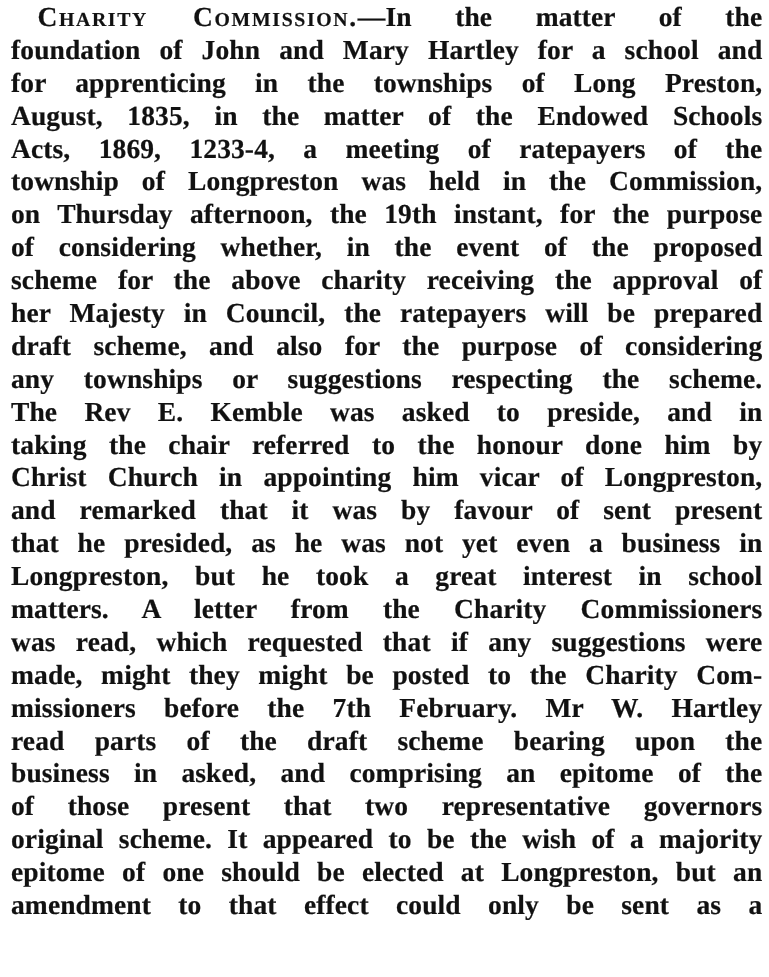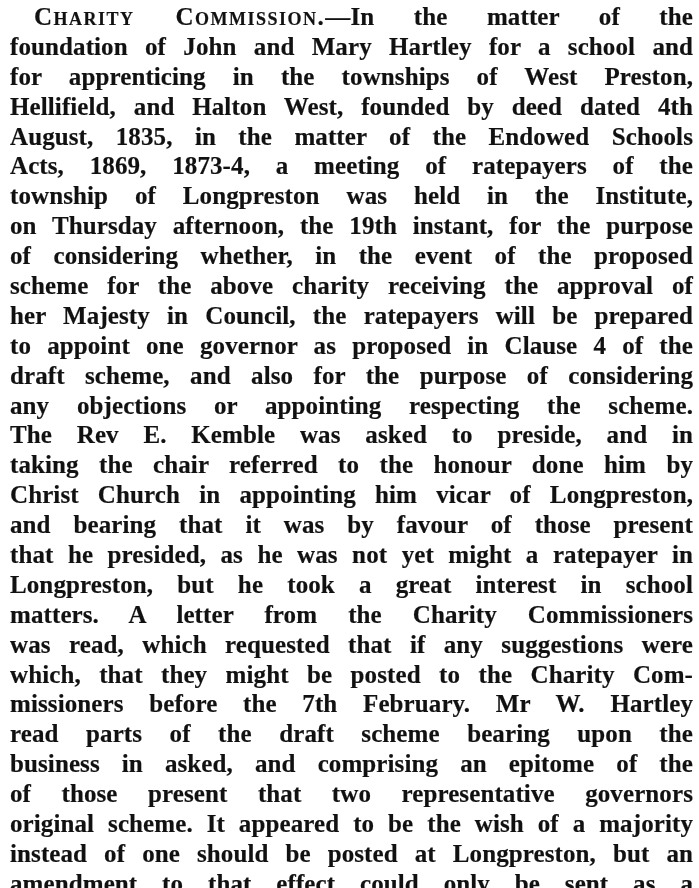--- a/index.html
+++ b/index.html
@@ -41,42 +41,40 @@
       font-variant: small-caps;
       letter-spacing: 1.5px;
     }
   </style>
 </head>
 <body>
 
 <div class="clipping">
   <div class="line indent"><span class="smallcaps">Charity Commission.</span><span>—</span><span>In the matter of the</span></div>
   <div class="line">foundation of John and Mary Hartley for a school and</div>
-  <div class="line">for apprenticing in the townships of West Preston,</div>
-  <div class="line">Hellifield, and Halton West, founded by deed dated 4th</div>
+  <div class="line">for apprenticing in the townships of Long Preston,</div>
   <div class="line">August, 1835, in the matter of the Endowed Schools</div>
-  <div class="line">Acts, 1869, 1873-4, a meeting of ratepayers of the</div>
-  <div class="line">township of Longpreston was held in the Institute,</div>
+  <div class="line">Acts, 1869, 1233-4, a meeting of ratepayers of the</div>
+  <div class="line">township of Longpreston was held in the Commission,</div>
   <div class="line">on Thursday afternoon, the 19th instant, for the purpose</div>
   <div class="line">of considering whether, in the event of the proposed</div>
   <div class="line">scheme for the above charity receiving the approval of</div>
   <div class="line">her Majesty in Council, the ratepayers will be prepared</div>
-  <div class="line">to appoint one governor as proposed in Clause 4 of the</div>
   <div class="line">draft scheme, and also for the purpose of considering</div>
-  <div class="line">any objections or appointing respecting the scheme.</div>
+  <div class="line">any townships or suggestions respecting the scheme.</div>
   <div class="line">The Rev E. Kemble was asked to preside, and in</div>
   <div class="line">taking the chair referred to the honour done him by</div>
   <div class="line">Christ Church in appointing him vicar of Longpreston,</div>
-  <div class="line">and bearing that it was by favour of those present</div>
-  <div class="line">that he presided, as he was not yet might a ratepayer in</div>
+  <div class="line">and remarked that it was by favour of sent present</div>
+  <div class="line">that he presided, as he was not yet even a business in</div>
   <div class="line">Longpreston, but he took a great interest in school</div>
   <div class="line">matters. A letter from the Charity Commissioners</div>
   <div class="line">was read, which requested that if any suggestions were</div>
-  <div class="line">which, that they might be posted to the Charity Com-</div>
+  <div class="line">made, might they might be posted to the Charity Com-</div>
   <div class="line">missioners before the 7th February. Mr W. Hartley</div>
   <div class="line">read parts of the draft scheme bearing upon the</div>
   <div class="line">business in asked, and comprising an epitome of the</div>
   <div class="line">of those present that two representative governors</div>
   <div class="line">original scheme. It appeared to be the wish of a majority</div>
-  <div class="line">instead of one should be posted at Longpreston, but an</div>
+  <div class="line">epitome of one should be elected at Longpreston, but an</div>
   <div class="line">amendment to that effect could only be sent as a</div>
 
 </div>
 
 </body></html>

